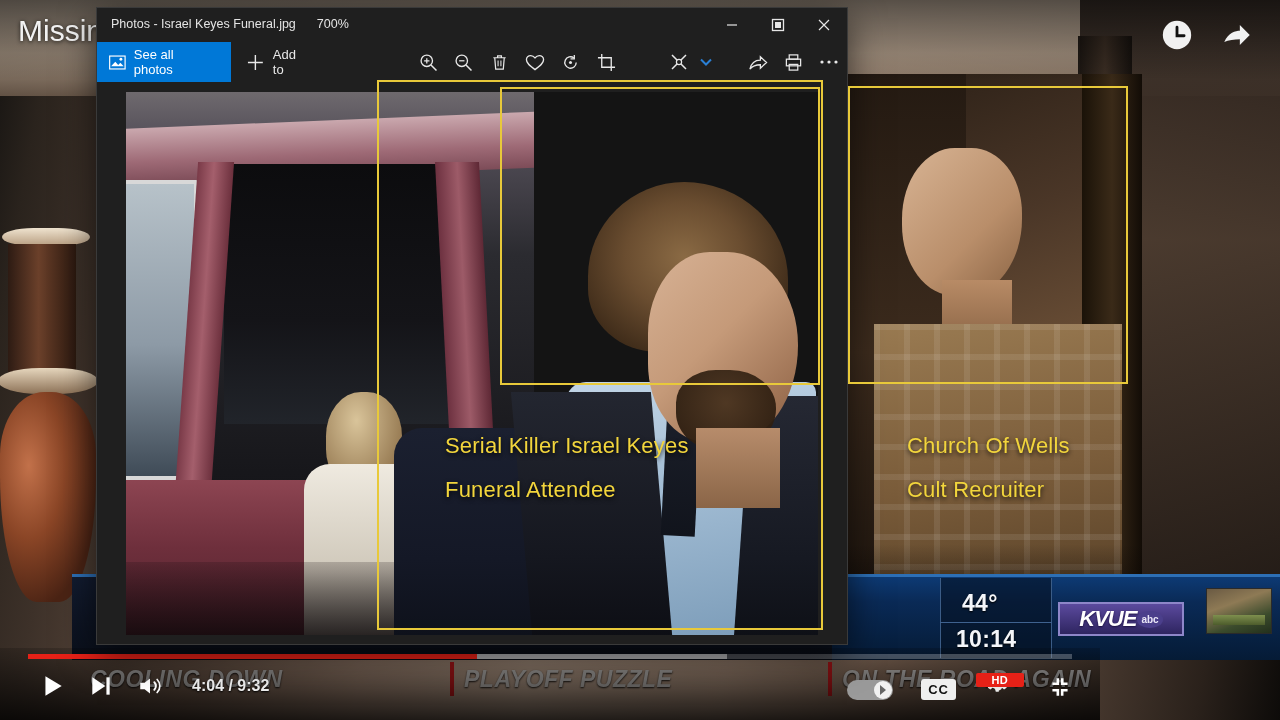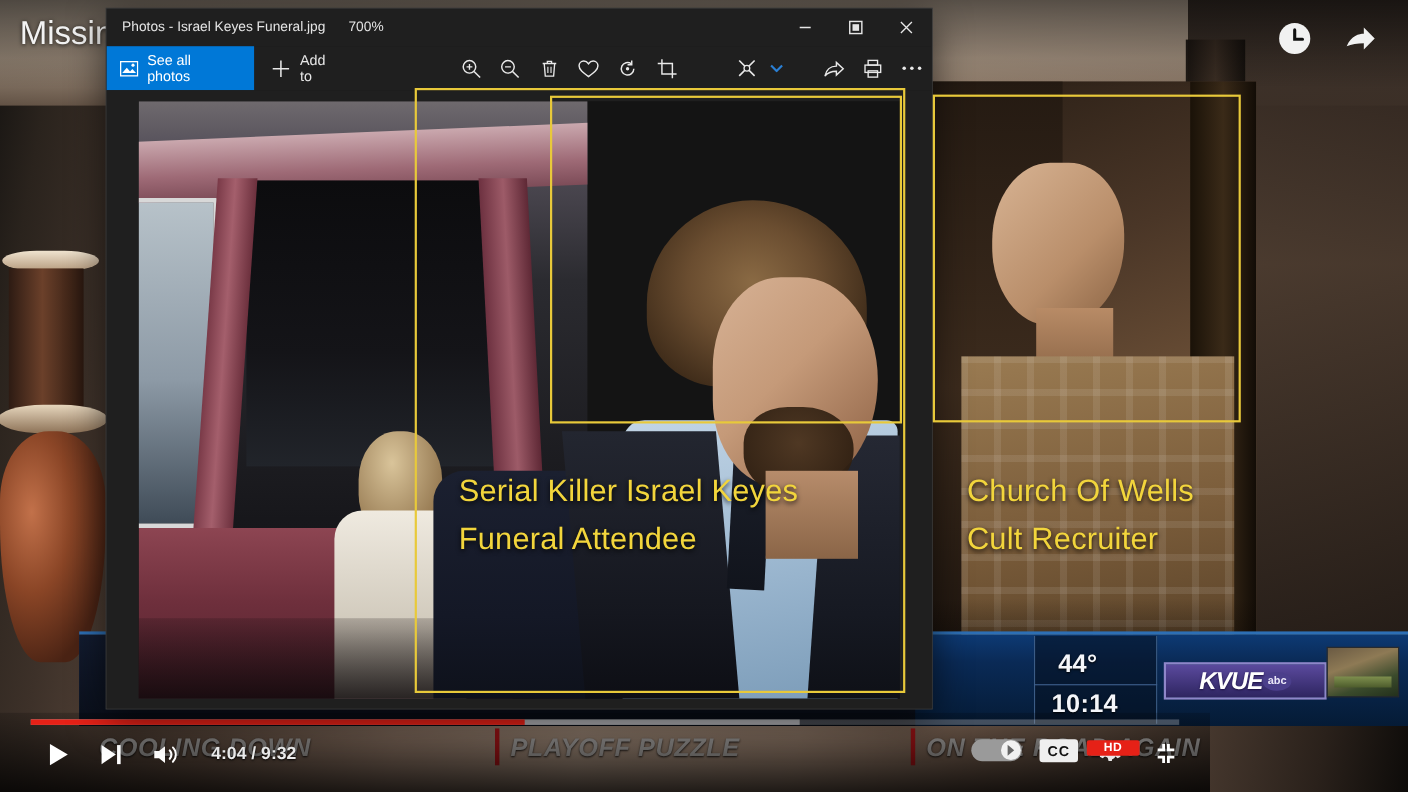--- a/index.html
+++ b/index.html
@@ -81,21 +81,21 @@
   .wx-div {
     position: absolute; left: 940px; top: 622px; width: 112px; height: 1px;
     background: #3f628f;
   }
   .wx-time {
     position: absolute; left: 956px; top: 626px;
     color: #f4f6fa; font-size: 23px; font-weight: bold; letter-spacing: .3px;
     text-shadow: 0 1px 2px #000;
   }
   .kvue-logo {
-    position: absolute; left: 1058px; top: 602px; width: 148px; height: 34px;
+    position: absolute; left: 1058px; top: 602px; width: 126px; height: 34px;
     background: linear-gradient(180deg, #5b4a9e, #2e2560);
     border: 2px solid #8e86c9;
     display: flex; align-items: center; justify-content: center;
   }
   .kvue-word {
     color: #ffffff; font-size: 22px; font-weight: bold; font-style: italic;
     letter-spacing: -1px; text-shadow: 0 1px 2px #1a1040;
   }
   .kvue-abc {
     color: #e9e6f7; font-size: 10px; font-weight: bold;
@@ -131,21 +131,21 @@
     background: linear-gradient(180deg, rgba(0,0,0,.18), rgba(0,0,0,.82));
   }
   .progress-track {
     position: absolute; left: 28px; right: 28px; top: 6px; height: 5px;
     background: rgba(255,255,255,.25);
   }
   .progress-buffer { position: absolute; left: 0; top: 0; height: 100%; background: rgba(230,230,230,.62); }
   .progress-played { position: absolute; left: 0; top: 0; height: 100%; background: #e62117; }
 
   .ctrl-left { position: absolute; left: 40px; top: 24px; display: flex; align-items: center; gap: 22px; }
-  .ctrl-right { position: absolute; right: 26px; top: 24px; display: flex; align-items: flex-start; gap: 16px; }
+  .ctrl-right { position: absolute; right: 26px; top: 24px; display: flex; align-items: flex-end; gap: 28px; }
   .time-label { color: #eee; font-size: 16px; font-weight: bold; text-shadow: 0 1px 2px #000; margin-left: 6px; }
   .ctl { cursor: pointer; }
 
   .autoplay-toggle {
     width: 46px; height: 20px; border-radius: 10px;
     background: #9a9a9a; position: relative; cursor: pointer;
   }
   .autoplay-knob {
     position: absolute; right: 1px; top: 1px; width: 18px; height: 18px;
     border-radius: 50%; background: #f1f1f1;
@@ -370,23 +370,24 @@
   .anno {
     position: absolute; border: 2px solid #e8c93a;
     pointer-events: none;
   }
   .anno-outer-left { left: 377px; top: 80px; width: 446px; height: 550px; }
   .anno-inner-left { left: 500px; top: 87px; width: 320px; height: 298px; }
   .anno-right { left: 848px; top: 86px; width: 280px; height: 298px; }
 
   .anno-label {
     position: absolute; color: #f2d53c;
-    font-size: 28px; line-height: 44px; letter-spacing: .2px;
+    font-size: 22px; line-height: 44px; letter-spacing: .2px;
     text-shadow: 0 2px 5px rgba(0,0,0,.85);
     white-space: pre-line;
+    margin-left: 28px;
   }
   .label-left { left: 417px; top: 424px; }
   .label-right { left: 879px; top: 424px; }
 </style>
 </head>
 <body>
 
 <div id="stage">
 
   <div class="video-layer">

